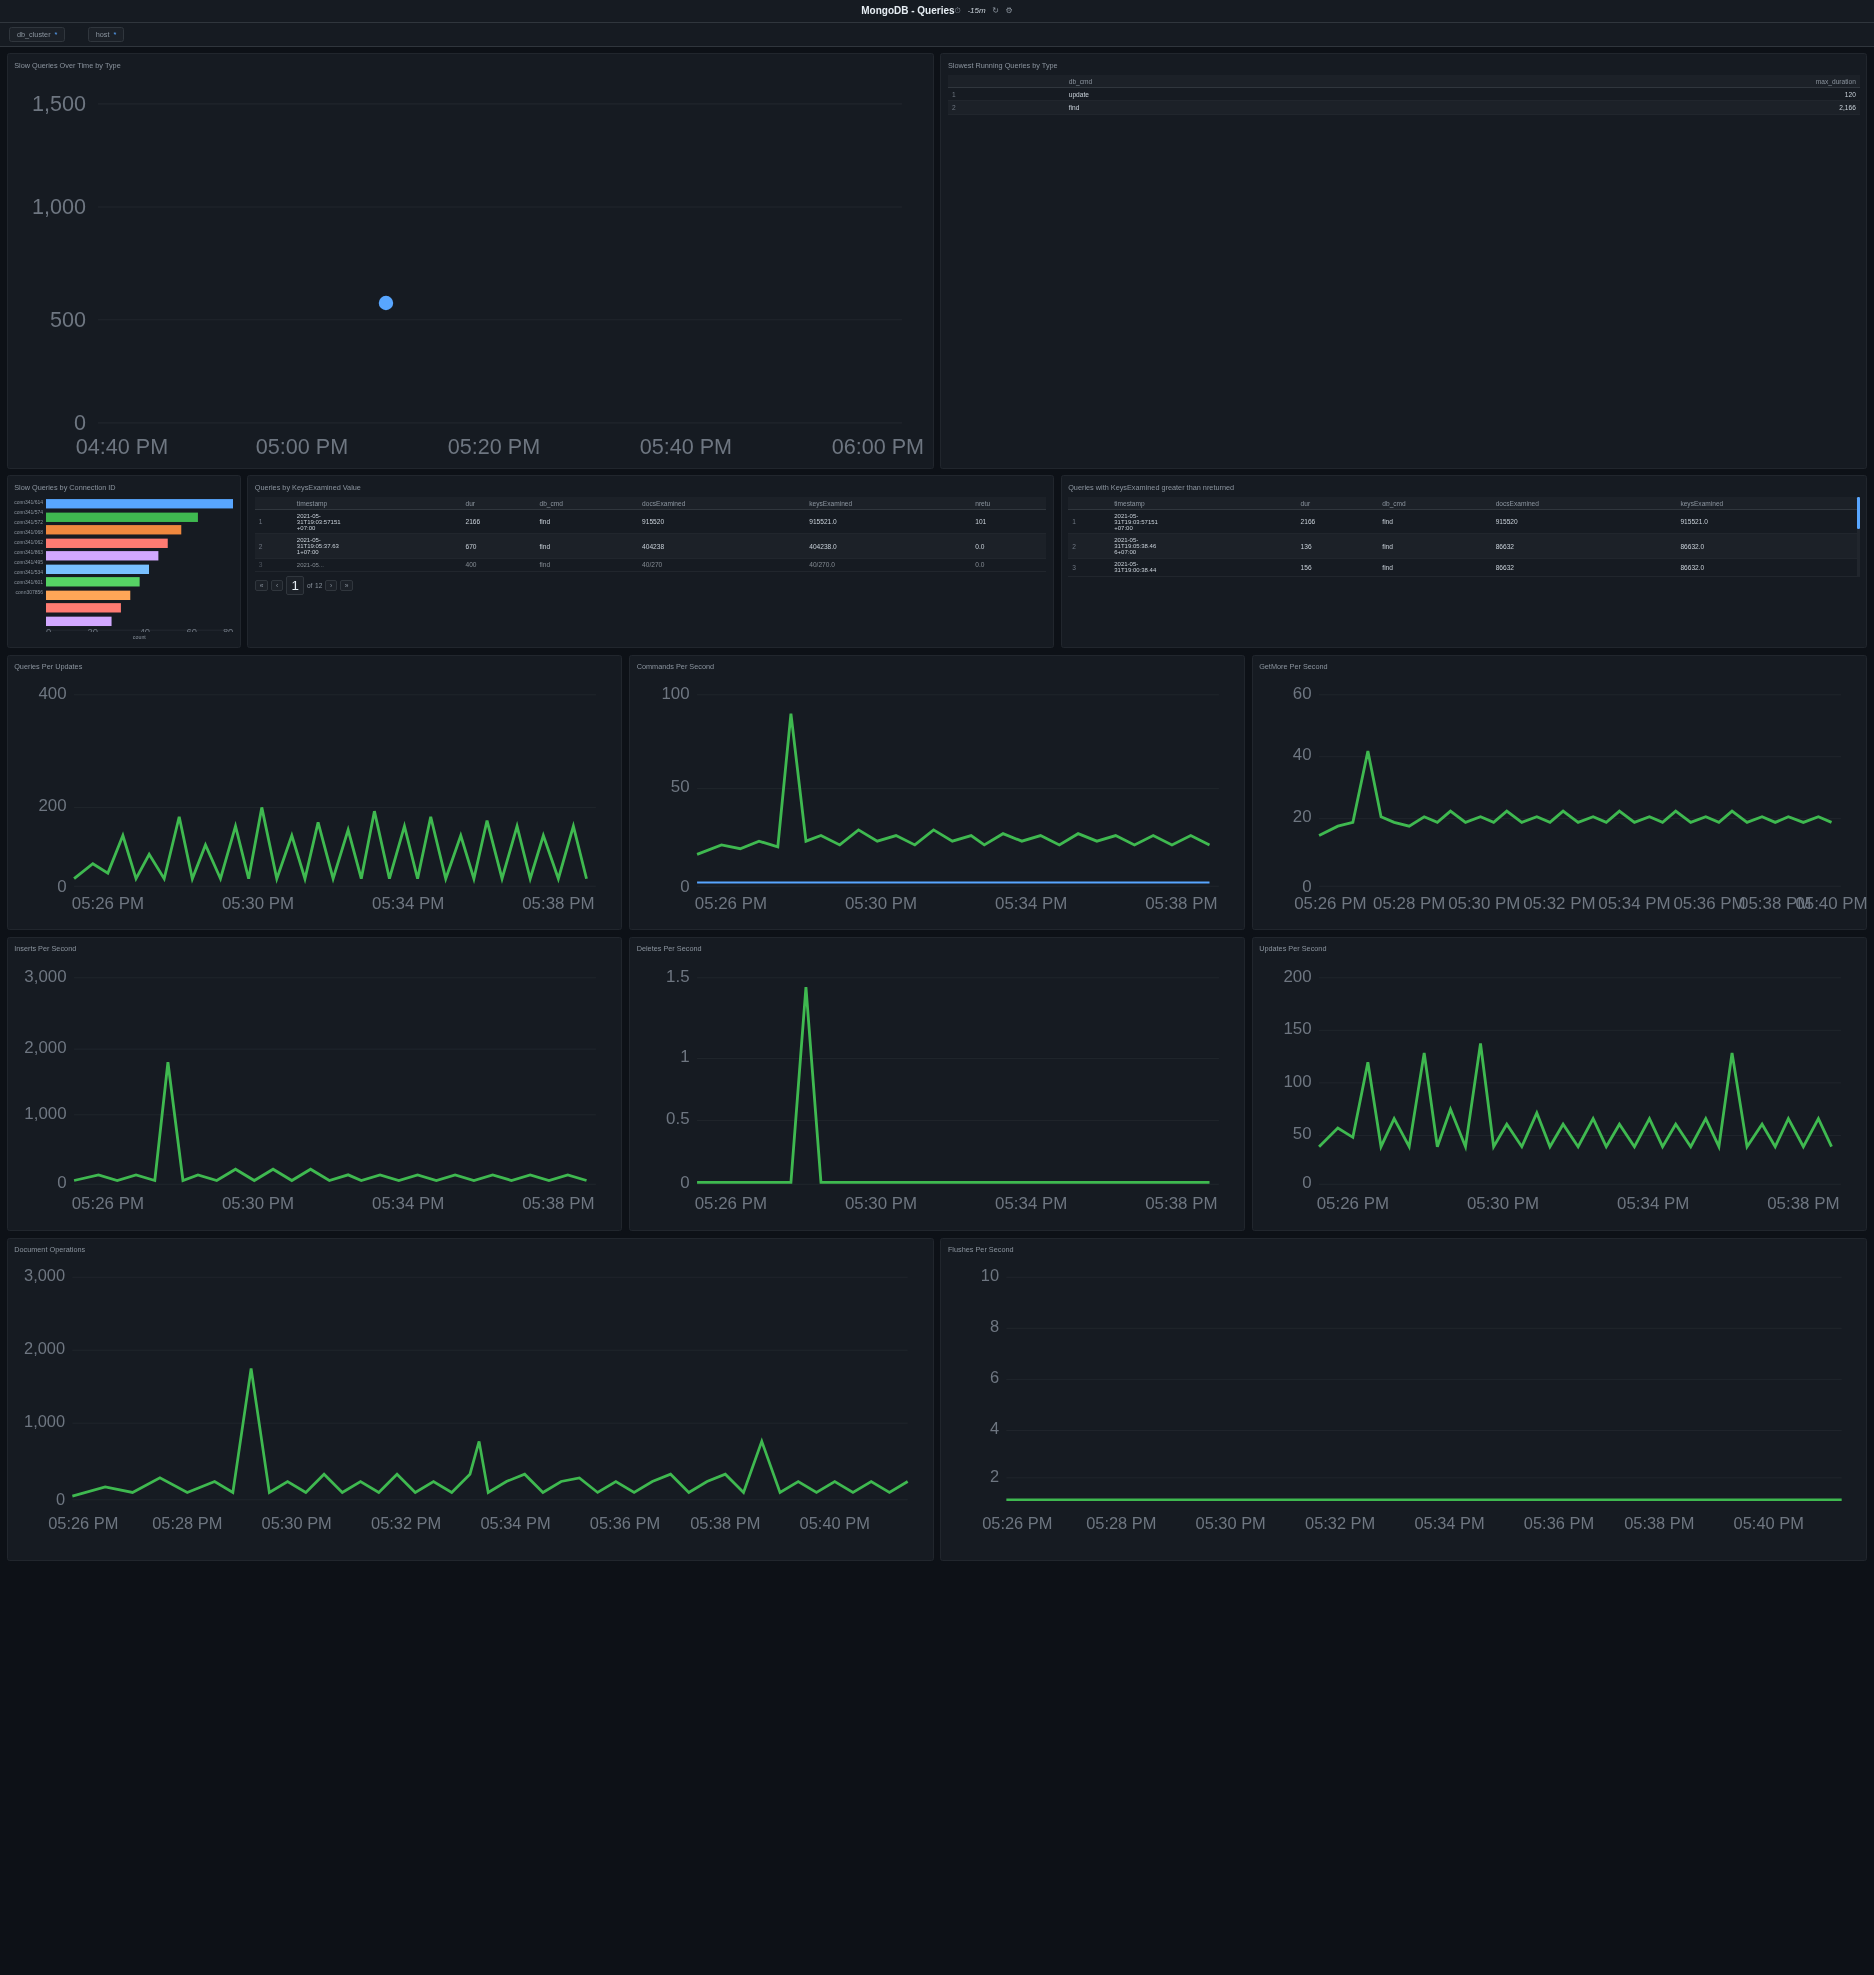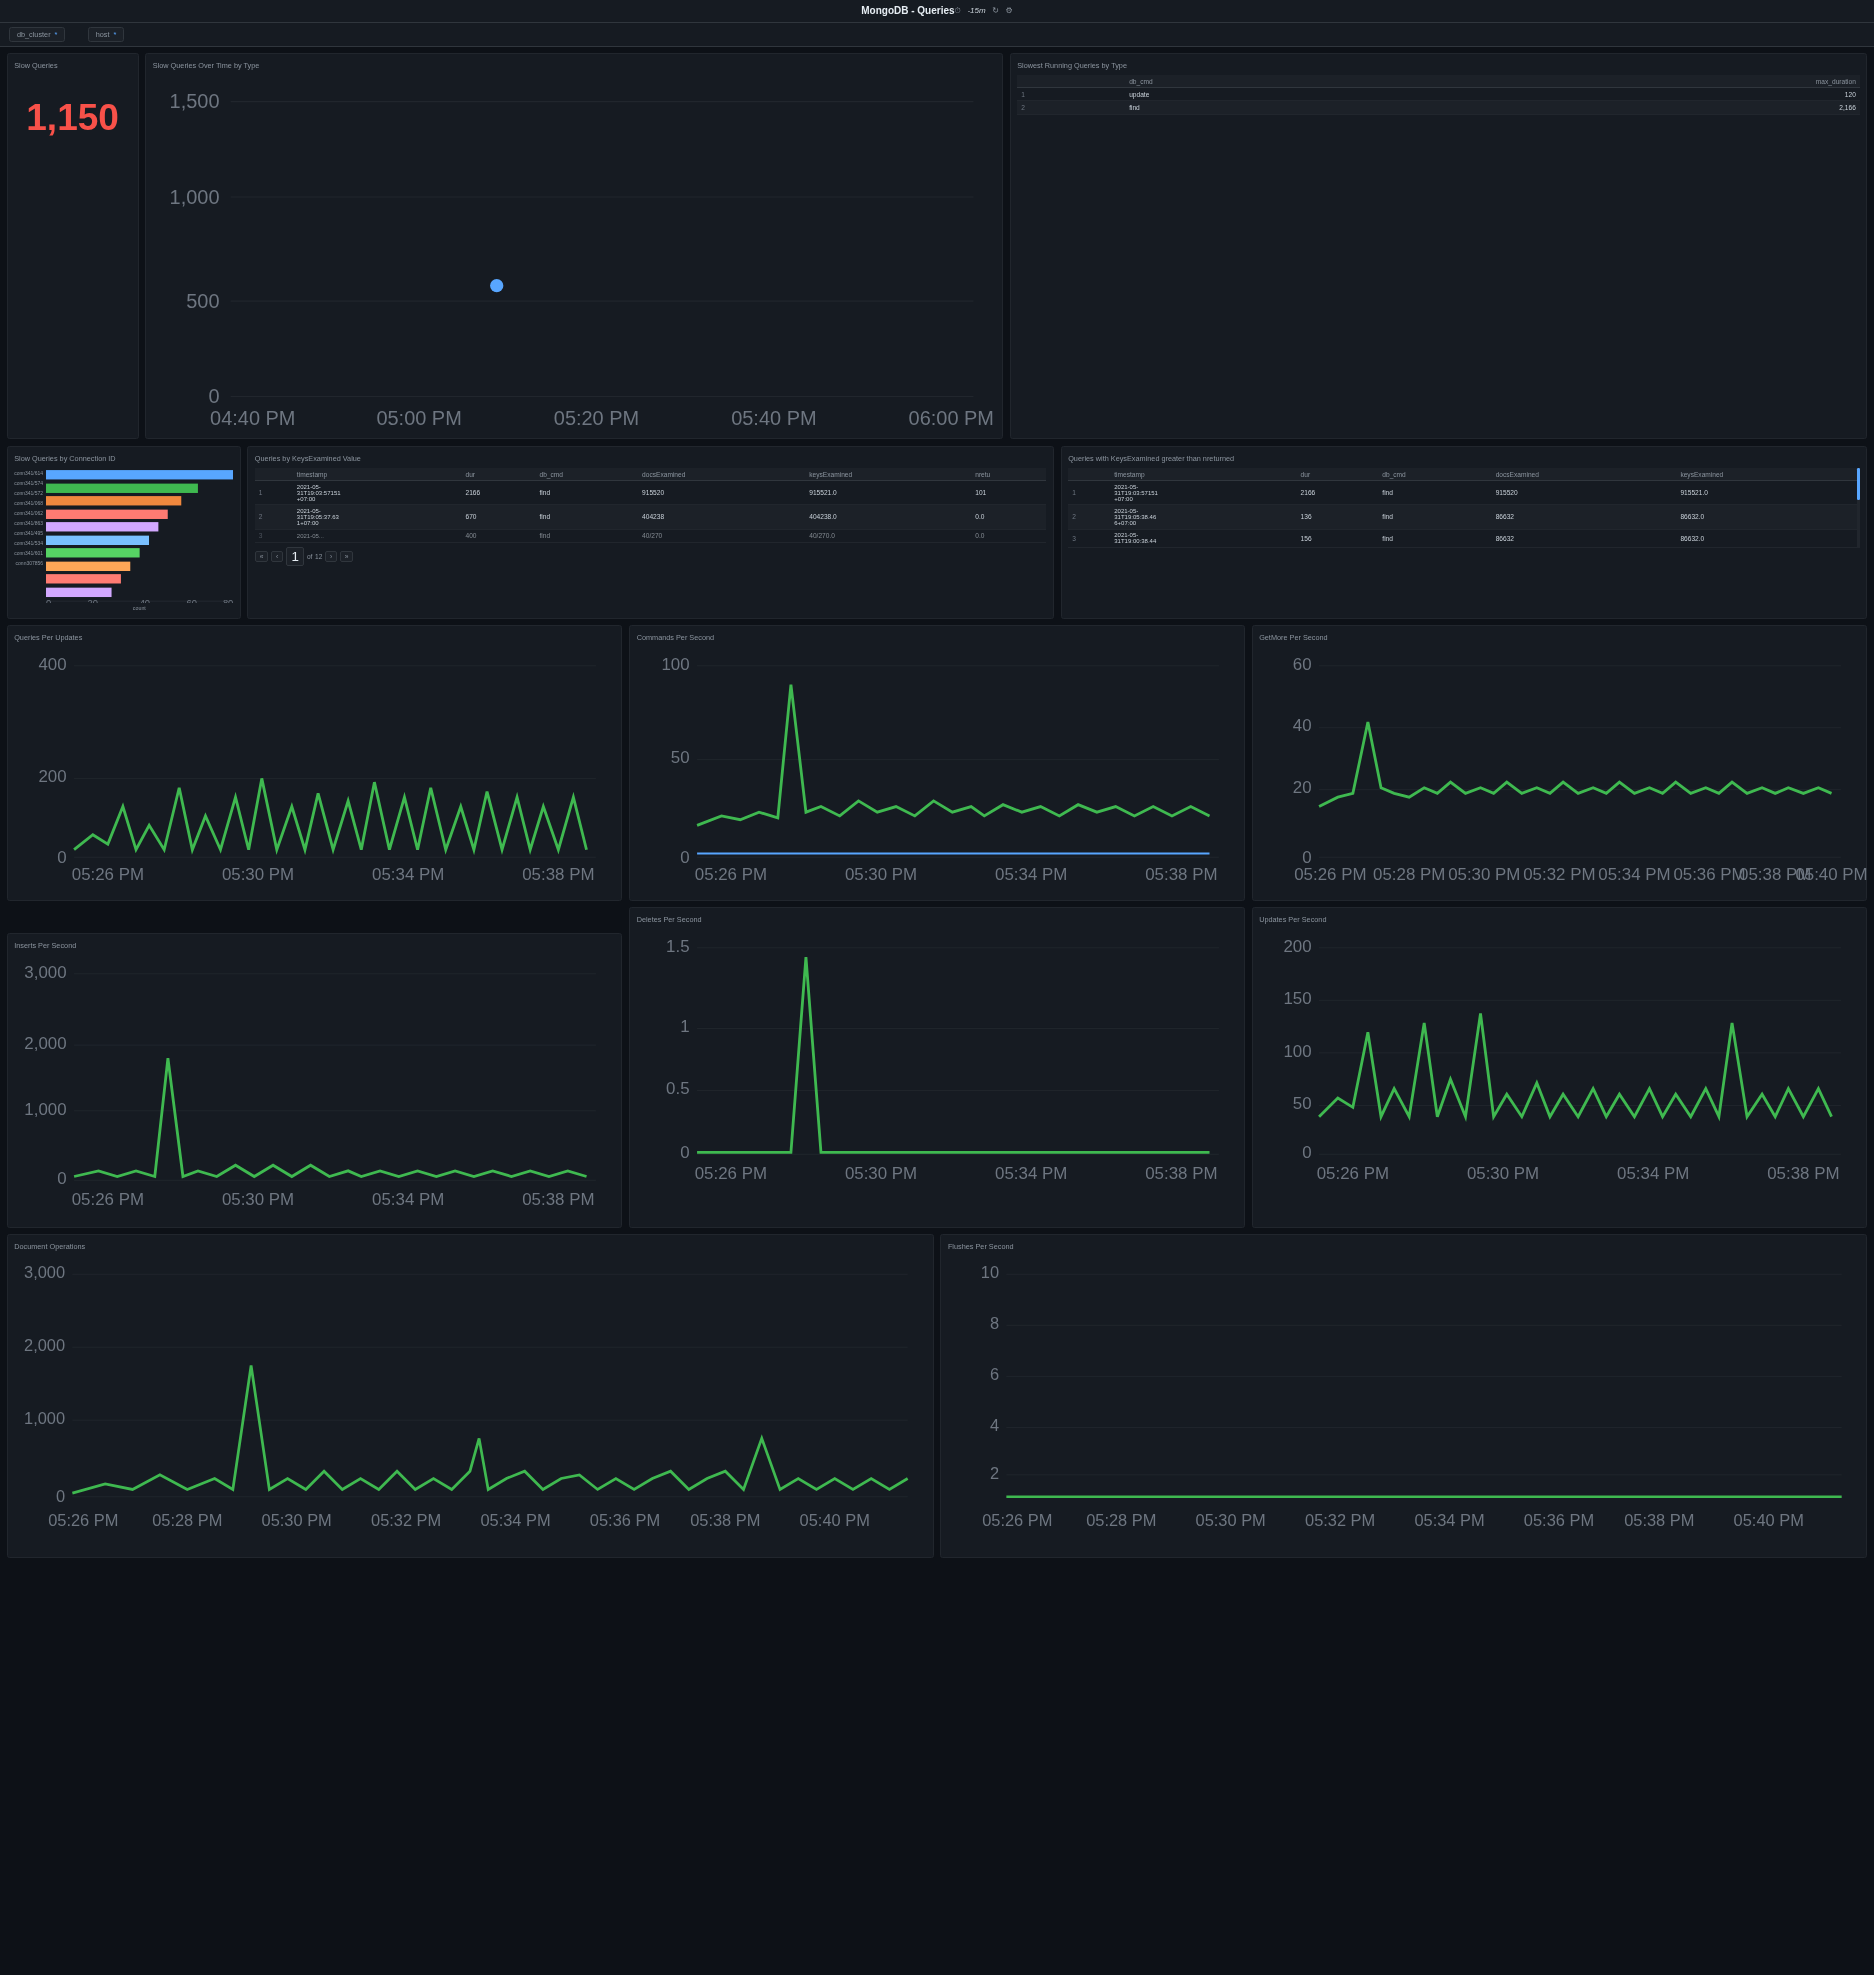--- a/index.html
+++ b/index.html
@@ -153,24 +153,20 @@
   </div>
   <div class="filter-pill">
     <span>host</span><span class="asterisk"> *</span>
   </div>
 </div>
 
 <div class="main">
 
   <div class="row">
 
-    <div class="panel" style="width:132px; min-width:119px;">
-      <div class="panel-title">Slow Queries</div>
-      <div class="big-number">1,150</div>
-    </div>
 
     <div class="panel" style="flex:1;">
       <div class="panel-title">Slow Queries Over Time by Type</div>
       <div class="chart-area">
         <svg class="chart-svg" viewBox="0 0 380 160" style="font-size:11px">
 
           <text class="axis-label" x="30" y="15" text-anchor="end">1,500</text>
           <text class="axis-label" x="30" y="58" text-anchor="end">1,000</text>
           <text class="axis-label" x="30" y="105" text-anchor="end">500</text>
           <text class="axis-label" x="30" y="148" text-anchor="end">0</text>
@@ -428,21 +424,21 @@
         <text class="axis-label" x="200" y="124" text-anchor="middle" font-size="7" fill="#6e7681">05:34 PM</text>
         <text class="axis-label" x="240" y="124" text-anchor="middle" font-size="7" fill="#6e7681">05:36 PM</text>
         <text class="axis-label" x="275" y="124" text-anchor="middle" font-size="7" fill="#6e7681">05:38 PM</text>
         <text class="axis-label" x="305" y="124" text-anchor="middle" font-size="7" fill="#6e7681">05:40 PM</text>
       </svg>
     </div>
   </div>
 
   <div class="row">
 
-    <div class="panel" style="flex:1;margin-top:26px;">
+    <div class="panel" style="flex:1;">
       <div class="panel-title">Inserts Per Second</div>
       <svg class="chart-svg" viewBox="0 0 320 140" style="font-size:11px">
         <text class="axis-label" x="28" y="12" text-anchor="end" font-size="8" fill="#6e7681">3,000</text>
         <text class="axis-label" x="28" y="50" text-anchor="end" font-size="8" fill="#6e7681">2,000</text>
         <text class="axis-label" x="28" y="85" text-anchor="end" font-size="8" fill="#6e7681">1,000</text>
         <text class="axis-label" x="28" y="122" text-anchor="end" font-size="8" fill="#6e7681">0</text>
         <line class="grid-line" x1="32" y1="10" x2="310" y2="10"></line>
         <line class="grid-line" x1="32" y1="48" x2="310" y2="48"></line>
         <line class="grid-line" x1="32" y1="83" x2="310" y2="83"></line>
         <line class="grid-line" x1="32" y1="120" x2="310" y2="120"></line>

